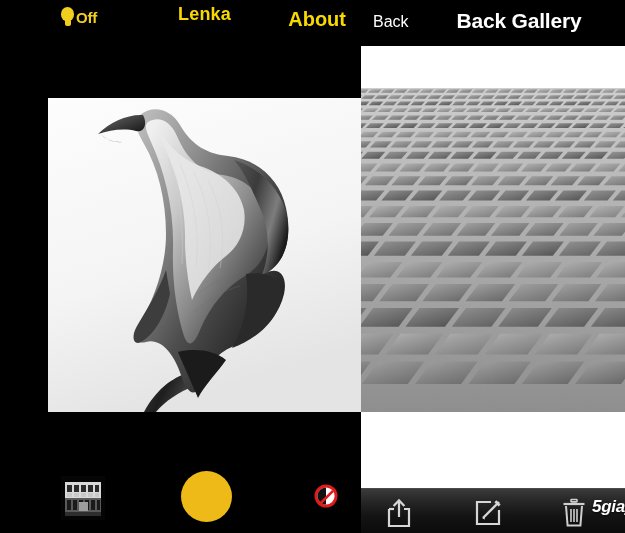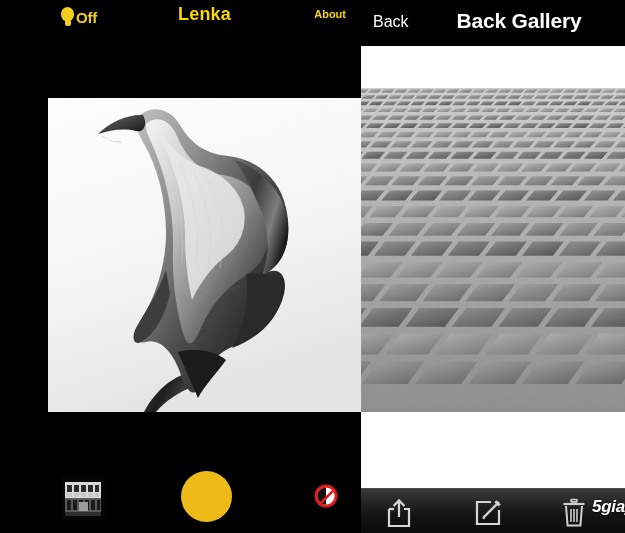--- a/index.html
+++ b/index.html
@@ -50,21 +50,21 @@
     letter-spacing:-0.2px;line-height:1;
   }
   .cam-title{
     position:absolute;left:0;top:4px;width:313px;
     text-align:center;
     color:#f7d800;font-size:18px;font-weight:bold;
     letter-spacing:0.2px;
   }
   .about-btn{
     position:absolute;right:15px;top:8px;
-    color:#f7d800;font-size:11px;font-weight:bold;
+    color:#f7d800;font-size:20px;font-weight:bold;
     cursor:pointer;
   }
 
   
   .cam-photo{
     position:absolute;left:0;top:98px;width:313px;height:314px;
     background:#f3f3f3;
     overflow:hidden;
   }
   .cam-photo svg{display:block;width:313px;height:314px;}

